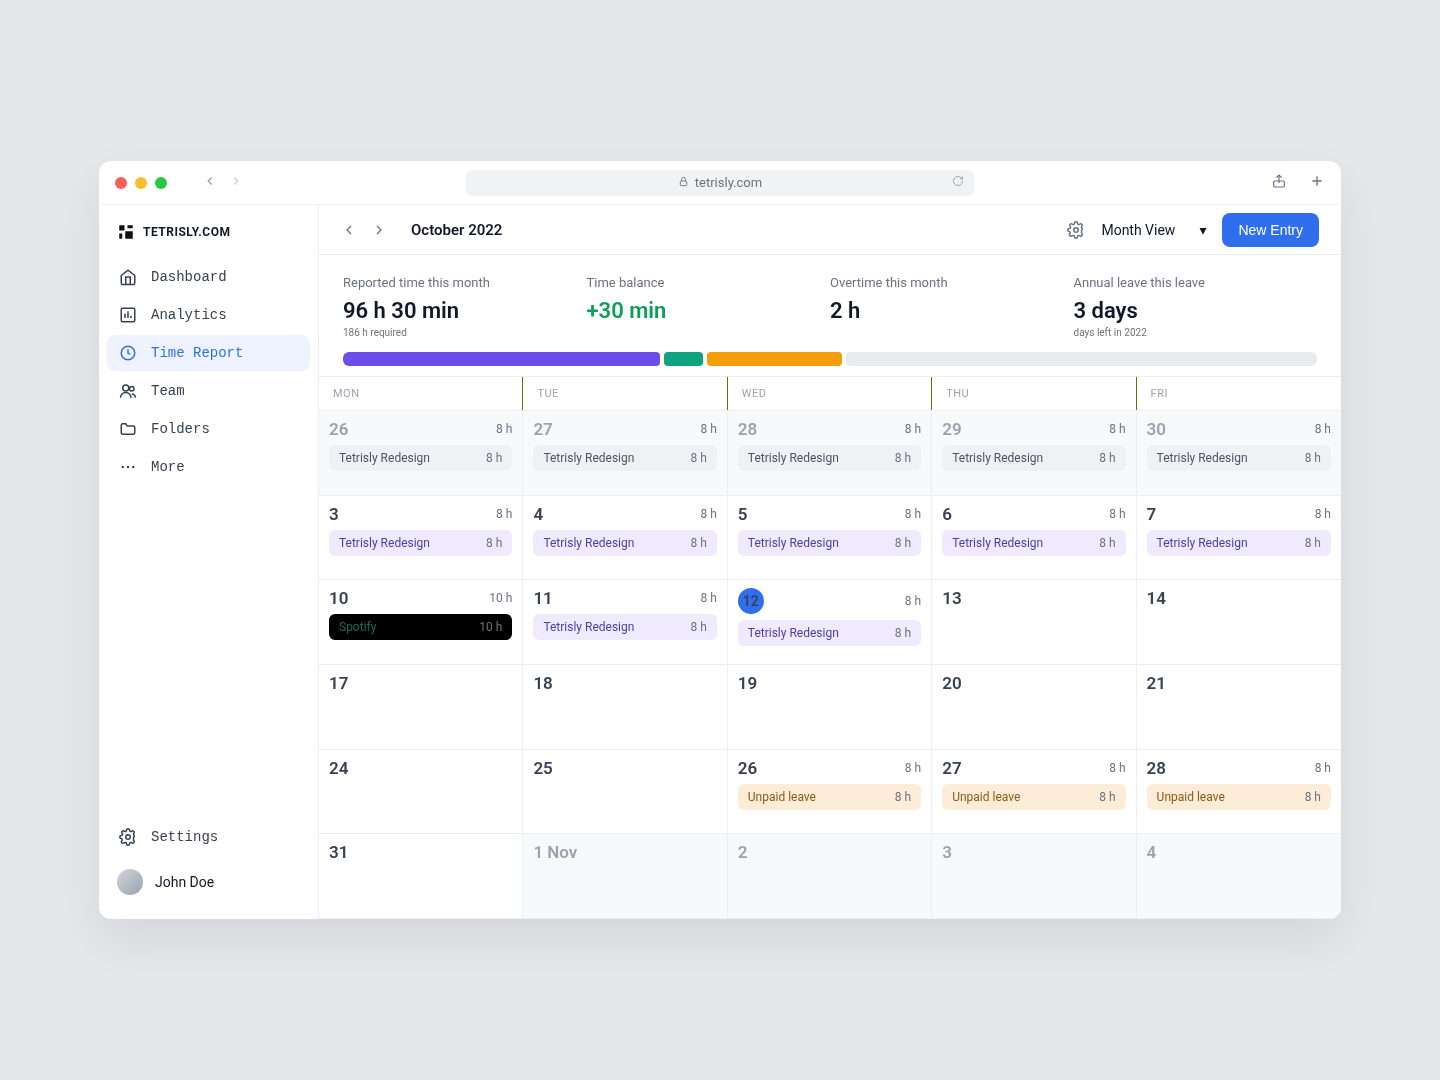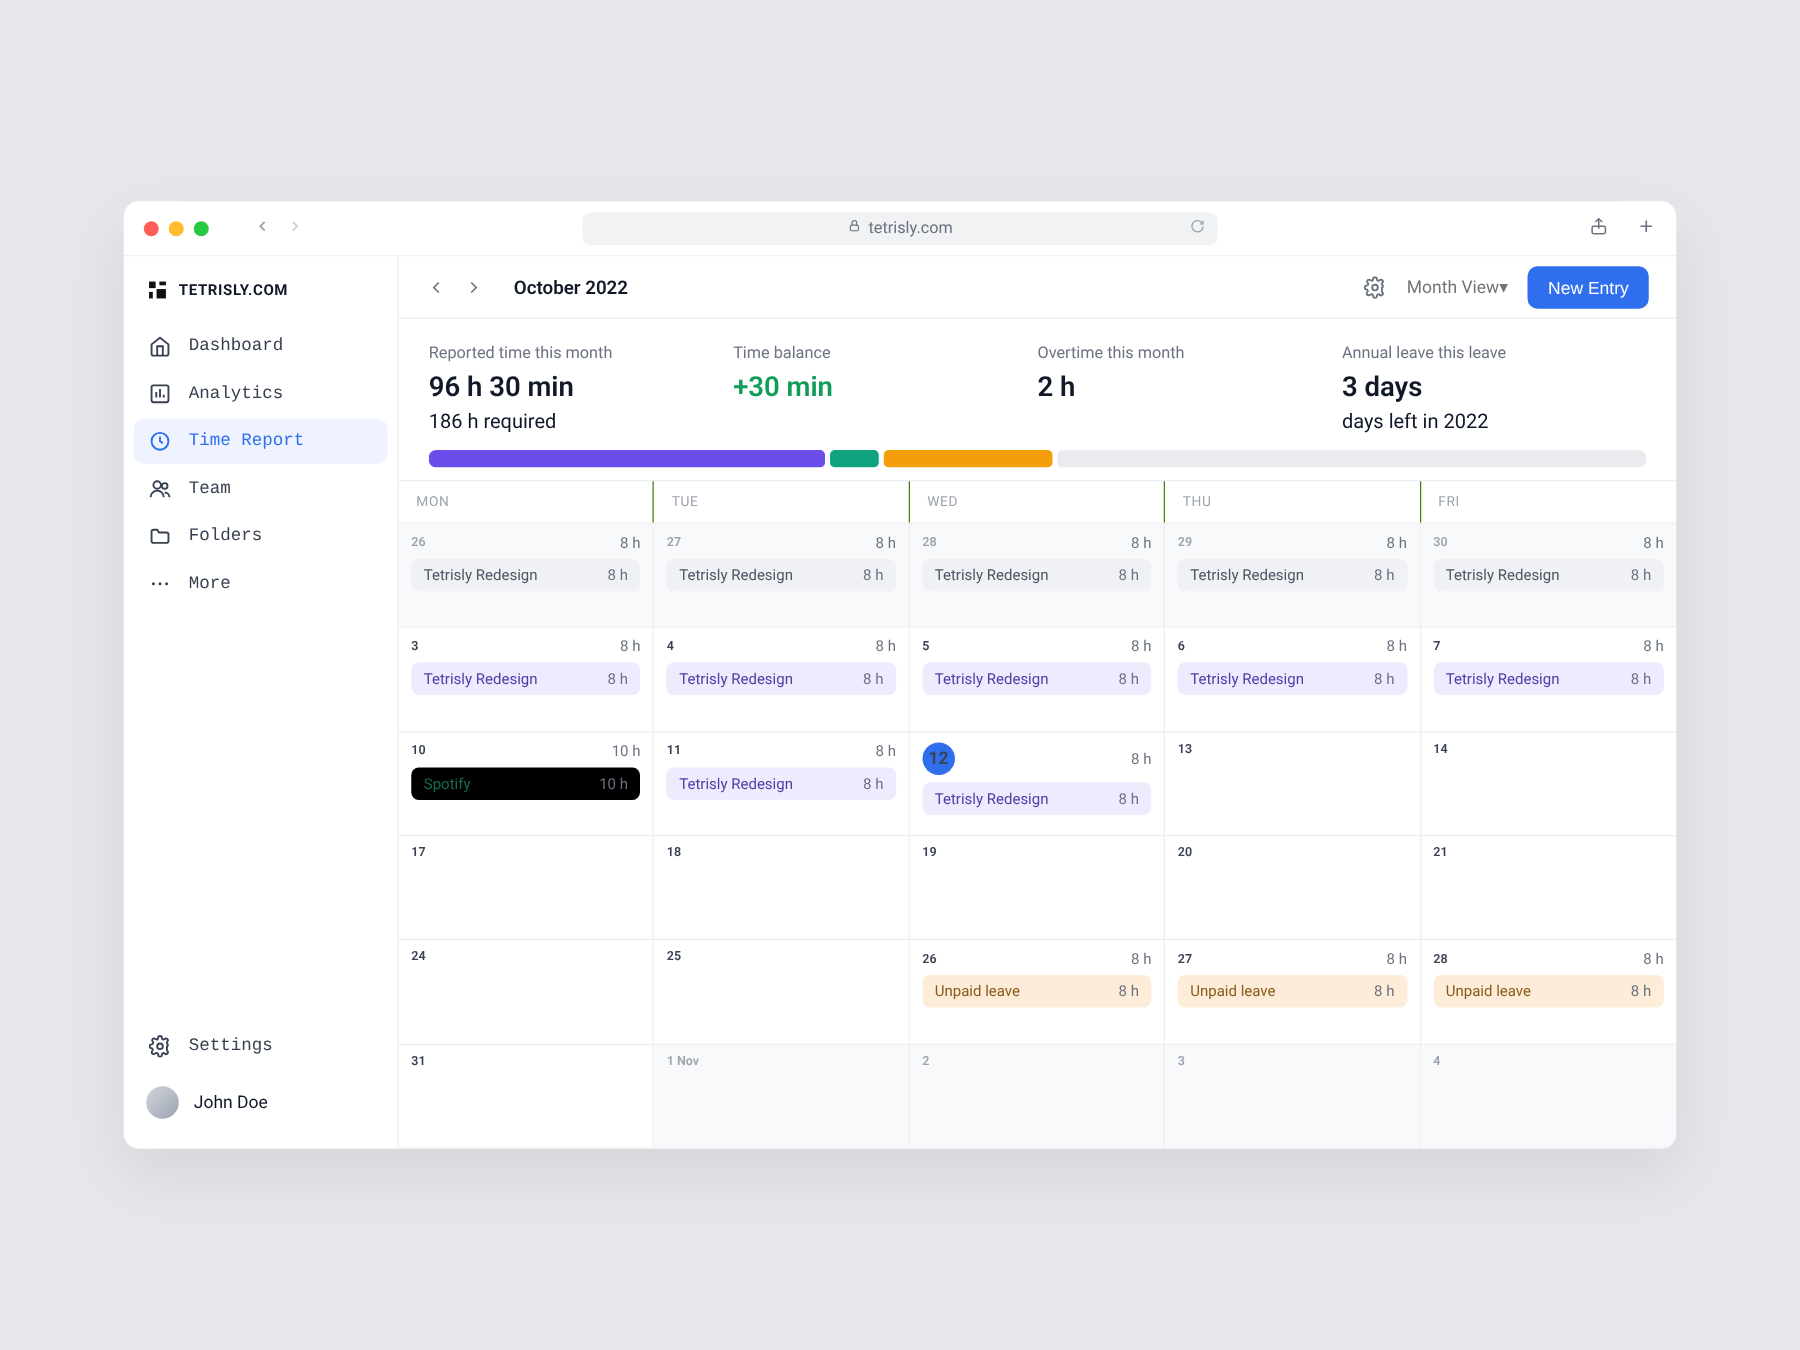--- a/index.html
+++ b/index.html
@@ -82,31 +82,31 @@
 .user-row { display: flex; align-items: center; gap: 12px; padding: 10px 10px; }
 .main { flex: 1; display: flex; flex-direction: column; min-width: 0; }
 .toolbar {
   height: 50px; display: flex; align-items: center; padding: 0 22px;
   border-bottom: 1px solid #eceef1; gap: 14px;
 }
 .toolbar .arrow-btn { color: #6b7280; cursor: pointer; display: flex; }
 .toolbar .period { font-weight: 600; font-size: 15px; margin-left: 10px; }
 .toolbar-right { margin-left: auto; display: flex; align-items: center; gap: 16px; }
 .gear-btn { color: #6b7280; cursor: pointer; display: flex; }
-.view-select { display: flex; align-items: center; gap: 0; color: #737373; cursor: pointer; font-size: 14px; }
+.view-select { display: flex; align-items: center; gap: 24px; color: #0f172a; cursor: pointer; font-size: 14px; }
 .new-entry {
   background: #2f6fed; color: #fff; border: none; border-radius: 8px;
   padding: 9px 16px; font-size: 14px; font-weight: 500; cursor: pointer;
 }
 .stats { display: flex; padding: 20px 24px 14px; gap: 0; }
 .stat { flex: 1; }
 .stat-label { font-size: 13px; color: #6b7280; margin-bottom: 8px; }
 .stat-value { font-size: 22px; font-weight: 600; }
 .stat-value.green { color: #0f9d58; }
-.stat-sub { font-size: 16px; color: #0f172a; margin-top: 4px; }
+.stat-sub { font-size: 10px; color: #737373; margin-top: 4px; }
 .progress {
   height: 14px; margin: 0 24px 10px; border-radius: 6px; overflow: hidden;
   display: flex; gap: 4px; background: transparent;
 }
 .progress .seg { border-radius: 4px; }
 .progress .p1 { background: #6b4eea; }
 .progress .p2 { background: #10a37f; }
 .progress .p3 { background: #f59e0b; }
 .progress .p4 { background: #e9ebee; }
 .cal-header {
@@ -119,21 +119,21 @@
 }
 .cal-header > div:last-child { border-right: none; }
 .cal-grid { display: grid; grid-template-columns: repeat(5,1fr); flex: 1; overflow: hidden; }
 .cell {
   border-right: 1px solid #eceef1; border-bottom: 1px solid #eceef1;
   padding: 8px 10px; min-height: 78px; display: flex; flex-direction: column; gap: 6px;
 }
 .cell:nth-child(5n) { border-right: none; }
 .cell.out { background: #f8f9fb; }
 .cell-head { display: flex; justify-content: space-between; align-items: center; }
-.cell-date { font-size: 10px; font-weight: 600; color: #9ca3af; }
+.cell-date { font-size: 17px; font-weight: 600; color: #9ca3af; }
 .cell:not(.out) .cell-date { color: #374151; }
 .cell-date.badge {
   width: 26px; height: 26px; border-radius: 50%; background: #2f6fed; color: #fff;
   display: inline-flex; align-items: center; justify-content: center; font-size: 14px;
 }
 .cell-hours { font-size: 12px; color: #6b7280; }
 .entry {
   display: flex; justify-content: space-between; align-items: center;
   padding: 6px 10px; border-radius: 6px; font-size: 12px;
 }

